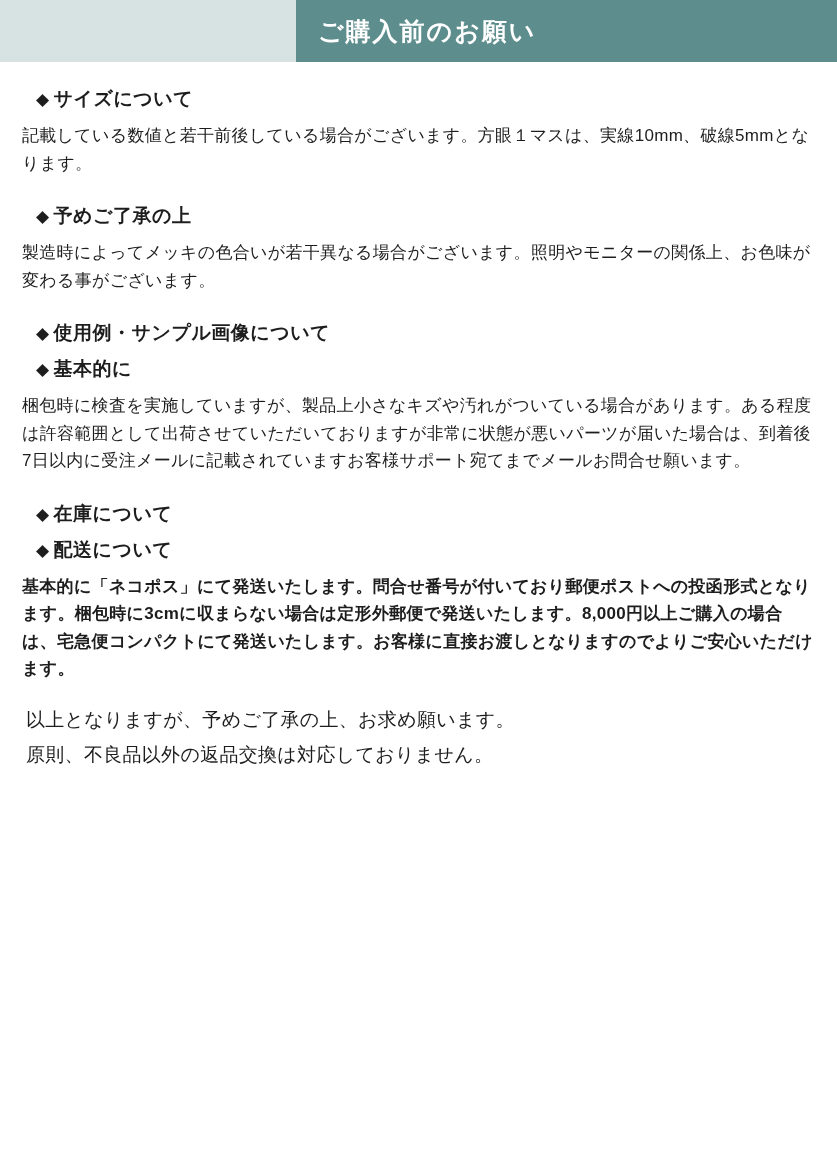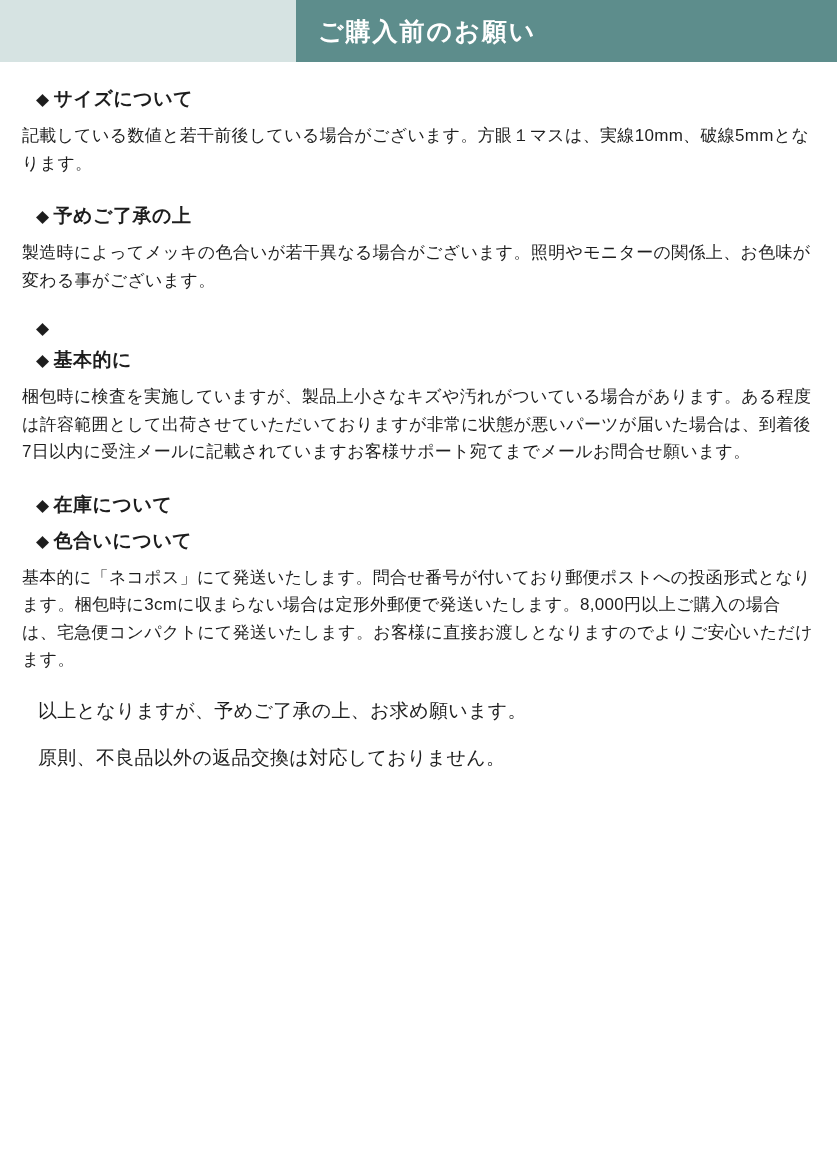--- a/index.html
+++ b/index.html
@@ -72,29 +72,30 @@
     line-height: 1;
   }
   .section-body {
     font-size: 17px;
     line-height: 1.62;
     letter-spacing: 0.3px;
     margin: 0 0 26px 0;
   }
   .section-body.tight {
     margin-bottom: 22px;
+    font-weight: bold;
   }
   .closing {
     font-size: 19px;
     line-height: 1.62;
     letter-spacing: 0.3px;
     margin: 0;
   }
   .closing-line {
-    margin: 16px;
+    margin: 4px;
   }
 </style>
 </head>
 <body>
 
 <div class="page">
 
   <div class="header-bar">
     <div class="header-left-block"></div>
     <div class="header-title-block">
@@ -116,20 +117,21 @@
       <div class="section-heading">
         <span class="diamond-icon">◆</span>
         <span>予めご了承の上</span>
       </div>
       <p class="section-body">製造時によってメッキの色合いが若干異なる場合がございます。照明やモニターの関係上、お色味が変わる事がございます。</p>
     </div>
 
     <div class="section">
       <div class="section-heading">
         <span class="diamond-icon">◆</span>
+        <span>使用例・サンプル画像について</span>
       </div>
     </div>
 
     <div class="section">
       <div class="section-heading">
         <span class="diamond-icon">◆</span>
         <span>基本的に</span>
       </div>
       <p class="section-body">梱包時に検査を実施していますが、製品上小さなキズや汚れがついている場合があります。ある程度は許容範囲として出荷させていただいておりますが非常に状態が悪いパーツが届いた場合は、到着後7日以内に受注メールに記載されていますお客様サポート宛てまでメールお問合せ願います。</p>
     </div>
@@ -137,21 +139,21 @@
     <div class="section">
       <div class="section-heading">
         <span class="diamond-icon">◆</span>
         <span>在庫について</span>
       </div>
     </div>
 
     <div class="section">
       <div class="section-heading">
         <span class="diamond-icon">◆</span>
-        <span>色合いについて</span>
+        <span>配送について</span>
       </div>
       <p class="section-body tight">基本的に「ネコポス」にて発送いたします。問合せ番号が付いており郵便ポストへの投函形式となります。梱包時に3cmに収まらない場合は定形外郵便で発送いたします。8,000円以上ご購入の場合は、宅急便コンパクトにて発送いたします。お客様に直接お渡しとなりますのでよりご安心いただけます。</p>
     </div>
 
     <div class="closing">
       <p class="closing-line">以上となりますが、予めご了承の上、お求め願います。</p>
       <p class="closing-line">原則、不良品以外の返品交換は対応しておりません。</p>
     </div>
 
   </div>

